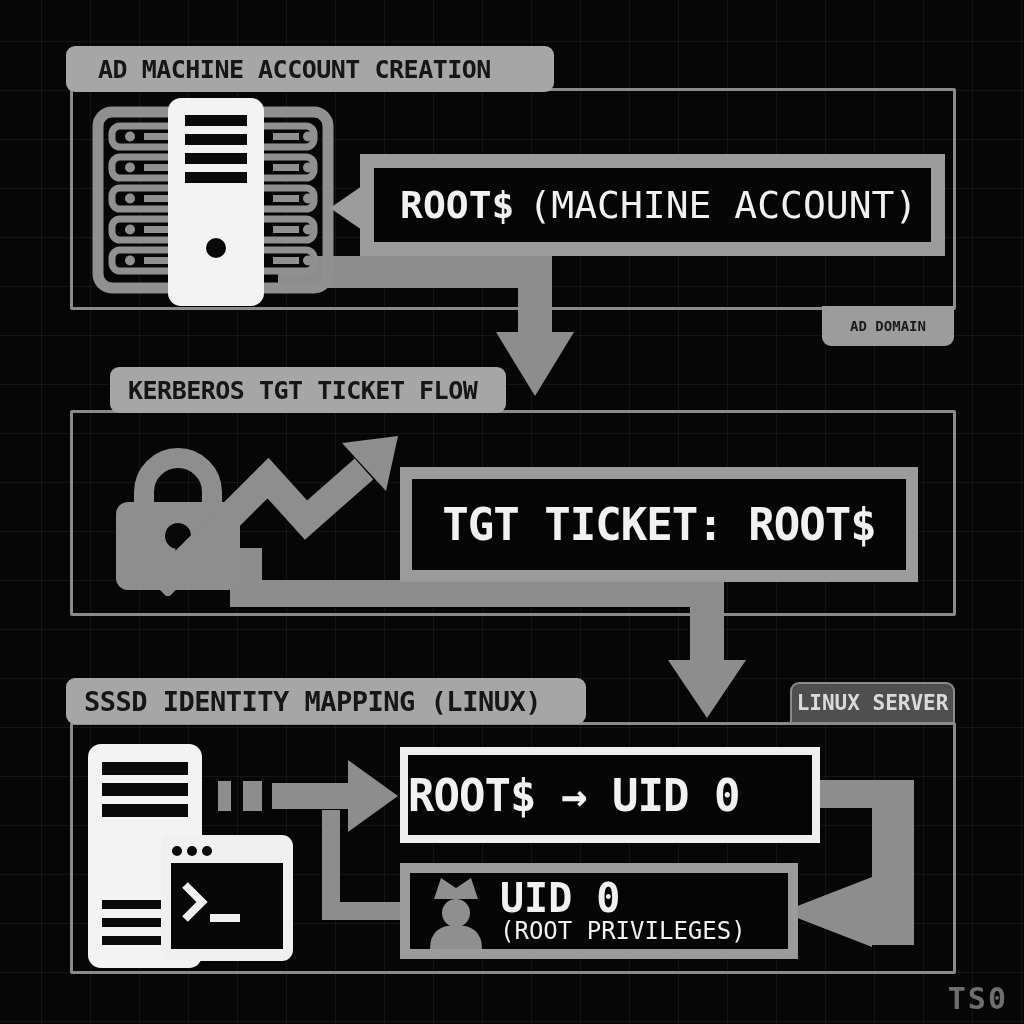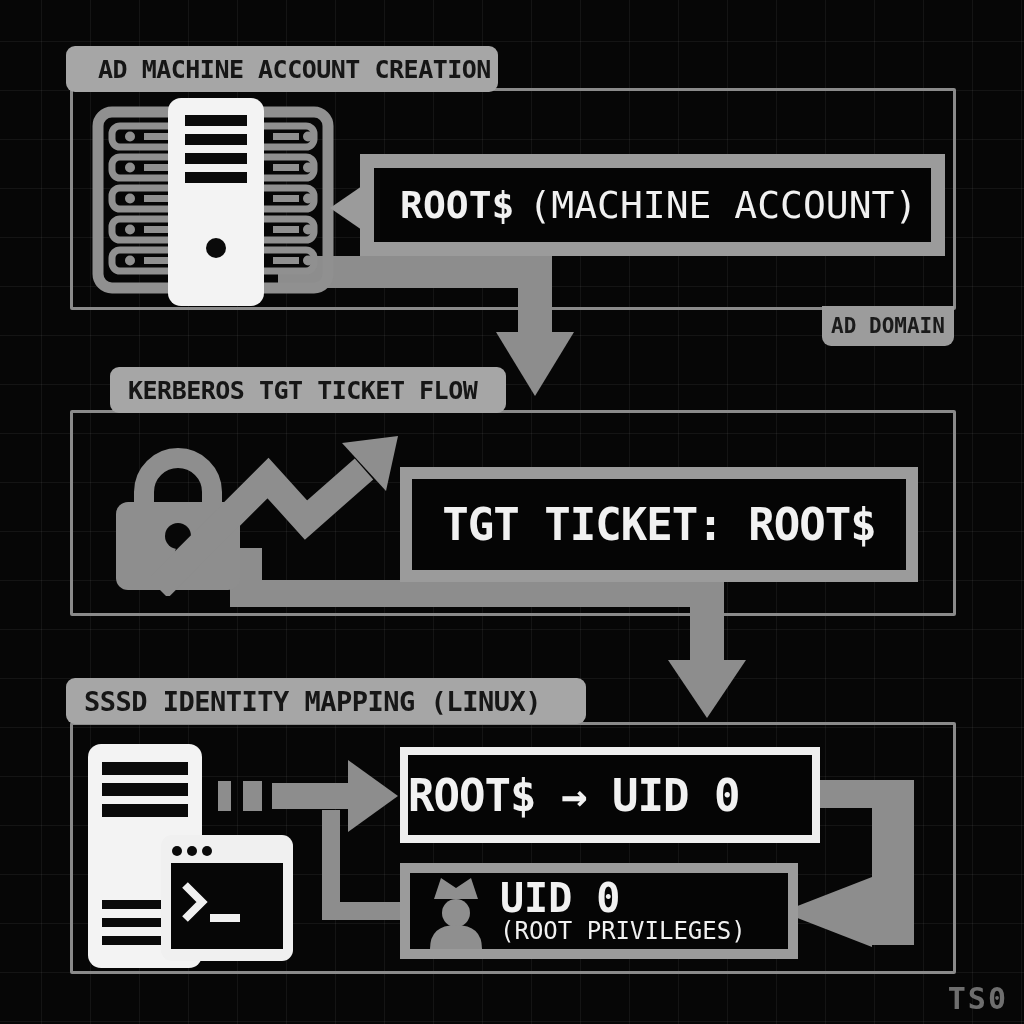--- a/index.html
+++ b/index.html
@@ -16,41 +16,41 @@
   .panel{position:absolute;border:3px solid #8a8a8a;border-radius:2px;box-sizing:border-box;z-index:1;}
   .htitle{
     position:absolute;height:46px;background:#a6a6a6;color:#161616;
     display:flex;align-items:center;padding:0 18px;box-sizing:border-box;
     font-weight:bold;letter-spacing:-0.5px;border-radius:9px;z-index:3;white-space:nowrap;
   }
   .badge{
     position:absolute;height:40px;display:flex;align-items:center;justify-content:center;
     box-sizing:border-box;font-weight:bold;z-index:3;white-space:nowrap;
   }
-  .badge-light{background:#9c9c9c;color:#1b1b1b;border-radius:0 0 9px 9px;font-size:21px;}
+  .badge-light{background:#9c9c9c;color:#1b1b1b;border-radius:0 0 9px 9px;font-size:14px;}
   .badge-dark{background:#4f4f4f;color:#dadada;border:2px solid #8b8b8b;border-bottom:none;
     border-radius:9px 9px 0 0;font-size:21px;}
   .bar{position:absolute;background:#8d8d8d;z-index:2;}
   .tri{position:absolute;width:0;height:0;z-index:2;}
   .databox{
     position:absolute;background:#050505;color:#f1f1f1;display:flex;align-items:center;
     box-sizing:border-box;z-index:5;white-space:nowrap;
   }
   .icon{position:absolute;z-index:3;}
   .sig{position:absolute;right:16px;bottom:8px;color:#6e6e6e;font-weight:bold;
     font-size:30px;letter-spacing:2px;z-index:3;}
 </style>
 </head>
 <body>
 
 <div class="canvas">
 
   <div class="panel" style="left:70px;top:88px;width:886px;height:222px;"></div>
 
-  <div class="htitle" style="left:66px;top:46px;width:432px;font-size:25px;padding-left:32px;">
+  <div class="htitle" style="left:66px;top:46px;width:488px;font-size:25px;padding-left:32px;">
     <span>AD MACHINE ACCOUNT CREATION</span>
   </div>
 
   <div class="badge badge-light" style="left:822px;top:306px;width:132px;">
     <span>AD DOMAIN</span>
   </div>
 
   <svg class="icon" style="left:92px;top:96px;" width="242" height="212" viewBox="0 0 242 212">
     <rect x="6" y="16" width="230" height="176" rx="14" fill="none" stroke="#909090" stroke-width="11"></rect>
     <g>
@@ -130,20 +130,23 @@
   <div class="bar" style="left:230px;top:580px;width:494px;height:27px;"></div>
   <div class="bar" style="left:690px;top:580px;width:34px;height:82px;"></div>
   <div class="tri" style="left:668px;top:660px;border-left:39px solid transparent;border-right:39px solid transparent;border-top:58px solid #8d8d8d;"></div>
 
   <div class="panel" style="left:70px;top:722px;width:886px;height:252px;"></div>
 
   <div class="htitle" style="left:66px;top:678px;width:520px;font-size:27px;">
     <span>SSSD IDENTITY MAPPING (LINUX)</span>
   </div>
 
+  <div class="badge badge-dark" style="left:790px;top:682px;width:165px;">
+    <span>LINUX SERVER</span>
+  </div>
 
   <svg class="icon" style="left:86px;top:740px;" width="310" height="232" viewBox="0 0 310 232">
     <rect x="2" y="4" width="114" height="224" rx="13" fill="#f3f3f3"></rect>
     <g fill="#0a0a0a">
       <rect x="16" y="22" width="86" height="13"></rect>
       <rect x="16" y="43" width="86" height="13"></rect>
       <rect x="16" y="64" width="86" height="13"></rect>
       <rect x="16" y="160" width="86" height="9"></rect>
       <rect x="16" y="178" width="86" height="9"></rect>
       <rect x="16" y="196" width="86" height="9"></rect>

